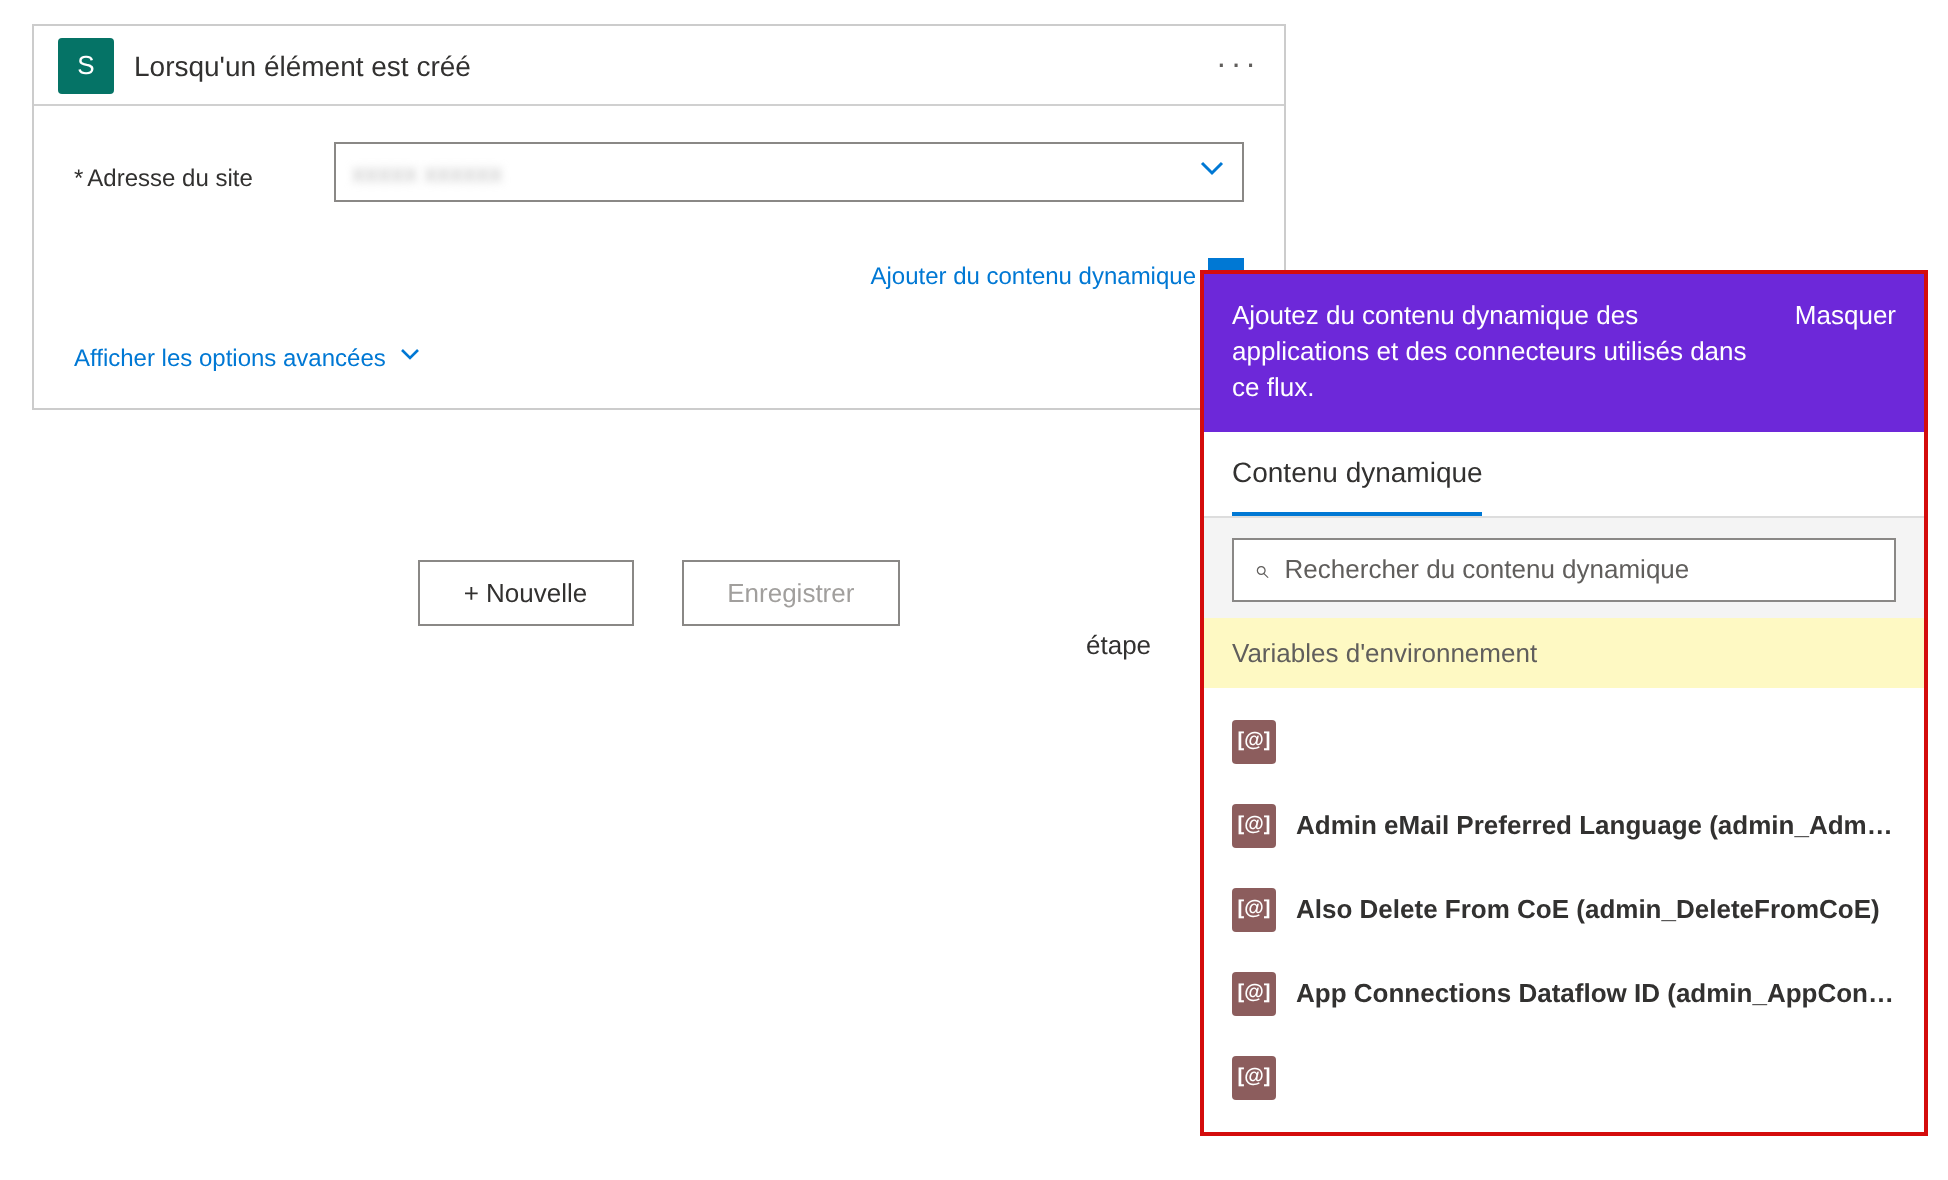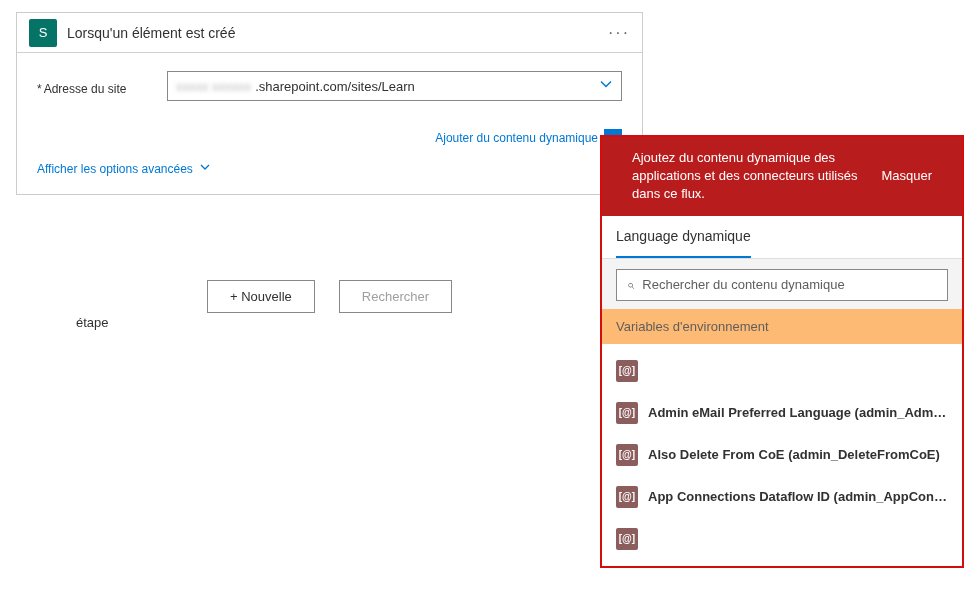--- a/index.html
+++ b/index.html
@@ -18,49 +18,49 @@
 .form-label .req::before { content: "*"; color: #323130; margin-right: 2px; }
 .form-control-wrap { flex: 1; position: relative; }
 .input-box { width: 100%; height: 30px; border: 1px solid #8a8886; padding: 0 32px 0 8px; display: flex; align-items: center; font-size: 13px; color: #323130; position: relative; }
 .input-box.error { border-color: #a4262c; }
 .input-box .placeholder { color: #8a8886; }
 .input-box .blur { color: #bdbdbd; filter: blur(2px); margin-right: 4px; }
 .input-box .value-text { color: #323130; }
 .input-right-icon { position: absolute; right: 8px; top: 50%; transform: translateY(-50%); font-size: 14px; color: #0078d4; cursor: pointer; }
 .error-text { font-size: 12px; color: #a4262c; margin-top: 4px; }
 
-.add-dynamic { display: flex; align-items: center; justify-content: flex-end; margin-top: 6px; margin-bottom: 10px; font-size: 12px; }
+.add-dynamic { display: flex; align-items: center; justify-content: flex-end; margin-top: 6px; margin-bottom: 20px; font-size: 12px; }
 .add-dynamic-label { color: #0078d4; margin-right: 6px; cursor: pointer; }
 .add-dynamic-btn { width: 18px; height: 18px; background: #0078d4; color: #fff; display: flex; align-items: center; justify-content: center; font-size: 13px; cursor: pointer; }
 
 .advanced { color: #0078d4; font-size: 12px; cursor: pointer; display: inline-flex; align-items: center; padding-top: 4px; padding-bottom: 6px; }
 .advanced .chev { margin-left: 6px; font-size: 13px; }
 
 .action-row { position: absolute; top: 280px; left: 16px; width: 627px; display: flex; justify-content: center; gap: 24px; }
 .btn { border: 1px solid #8a8886; background: #fff; padding: 8px 22px; font-size: 13px; color: #323130; cursor: pointer; font-family: inherit; }
 .btn.disabled { color: #a19f9d; }
-.action-sub { position: absolute; top: 315px; left: 16px; width: 627px; display: flex; justify-content: flex-start; }
+.action-sub { position: absolute; top: 315px; left: 16px; width: 627px; display: flex; justify-content: flex-end; }
 .action-sub span { width: 160px; text-align: left; padding-left: 60px; font-size: 13px; }
 
 
 .flyout { position: absolute; top: 135px; left: 600px; width: 364px; border: 2px solid #d40c0c; background: #fff; }
-.flyout-header { background: #b91c1c; color: #fff; padding: 12px 30px; font-size: 13px; line-height: 1.4; display: flex; align-items: center; }
+.flyout-header { background: #6d28d9; color: #fff; padding: 12px 14px; font-size: 13px; line-height: 1.4; display: flex; align-items: flex-start; }
 .flyout-header .text { flex: 1; }
 .flyout-header .hide { margin-left: 10px; cursor: pointer; white-space: nowrap; }
 
 .flyout-tabs { display: flex; border-bottom: 1px solid #ddd; padding: 0 14px; }
 .flyout-tab { padding: 12px 0; margin-right: 28px; font-size: 14px; cursor: pointer; color: #605e5c; border-bottom: 2px solid transparent; }
 .flyout-tab.active { color: #323130; border-bottom-color: #0078d4; }
 
 .flyout-search-wrap { padding: 10px 14px 8px; background: #f4f4f4; }
 .flyout-search { width: 100%; height: 32px; border: 1px solid #8a8886; background: #fff; display: flex; align-items: center; padding: 0 10px; font-size: 13px; }
 .flyout-search .icon { color: #605e5c; margin-right: 8px; transform: scaleX(-1); }
 .flyout-search .ph { color: #605e5c; }
 
-.section-hdr { background: #fdba74; color: #605e5c; font-size: 13px; padding: 10px 14px; }
+.section-hdr { background: #fef9c3; color: #605e5c; font-size: 13px; padding: 10px 14px; }
 
 .dyn-list { padding: 6px 0; }
 .dyn-item { display: flex; align-items: center; padding: 10px 14px; cursor: pointer; font-size: 13px; font-weight: 600; }
 .dyn-token { width: 22px; height: 22px; background: #8c5d5d; color: #fff; display: flex; align-items: center; justify-content: center; font-size: 10px; border-radius: 2px; margin-right: 10px; flex-shrink: 0; }
 .dyn-label { white-space: nowrap; overflow: hidden; text-overflow: ellipsis; }
 </style>
 </head>
 <body>
 
 <div class="card">
@@ -69,21 +69,20 @@
     <div class="card-title">Lorsqu'un élément est créé</div>
     <div class="card-menu">···</div>
   </div>
   <div class="card-body">
 
     <div class="form-row">
       <div class="form-label"><span class="req">Adresse du site</span></div>
       <div class="form-control-wrap">
         <div class="input-box">
           <span class="blur">xxxxx xxxxxx</span>
-          <span class="value-text">.sharepoint.com/sites/Learn</span>
           <span class="input-right-icon"><svg width="14" height="14" viewBox="0 0 14 14">
                 <path d="M2 4 L7 9 L12 4" stroke="#0078d4" stroke-width="1.5" fill="none"></path>
               </svg></span>
         </div>
       </div>
     </div>
 
     <div class="form-row">
     </div>
 
@@ -97,34 +96,34 @@
       <span class="chev"><svg width="12" height="12" viewBox="0 0 12 12">
             <path d="M2 4 L6 8 L10 4" stroke="#0078d4" stroke-width="1.3" fill="none"></path>
           </svg></span>
     </div>
 
   </div>
 </div>
 
 <div class="action-row">
   <button class="btn">+ Nouvelle</button>
-  <button class="btn disabled">Rechercher</button>
+  <button class="btn disabled">Enregistrer</button>
 </div>
 <div class="action-sub">
   <span>étape</span>
 </div>
 
 <div class="flyout">
   <div class="flyout-header">
     <div class="text">Ajoutez du contenu dynamique des applications et des connecteurs utilisés dans ce flux.</div>
     <div class="hide">Masquer</div>
   </div>
 
   <div class="flyout-tabs">
-    <div class="flyout-tab active">Language dynamique</div>
+    <div class="flyout-tab active">Contenu dynamique</div>
   </div>
 
   <div class="flyout-search-wrap">
     <div class="flyout-search">
       <span class="icon">⌕</span>
       <span class="ph">Rechercher du contenu dynamique</span>
     </div>
   </div>
 
   <div class="section-hdr">Variables d'environnement</div>

